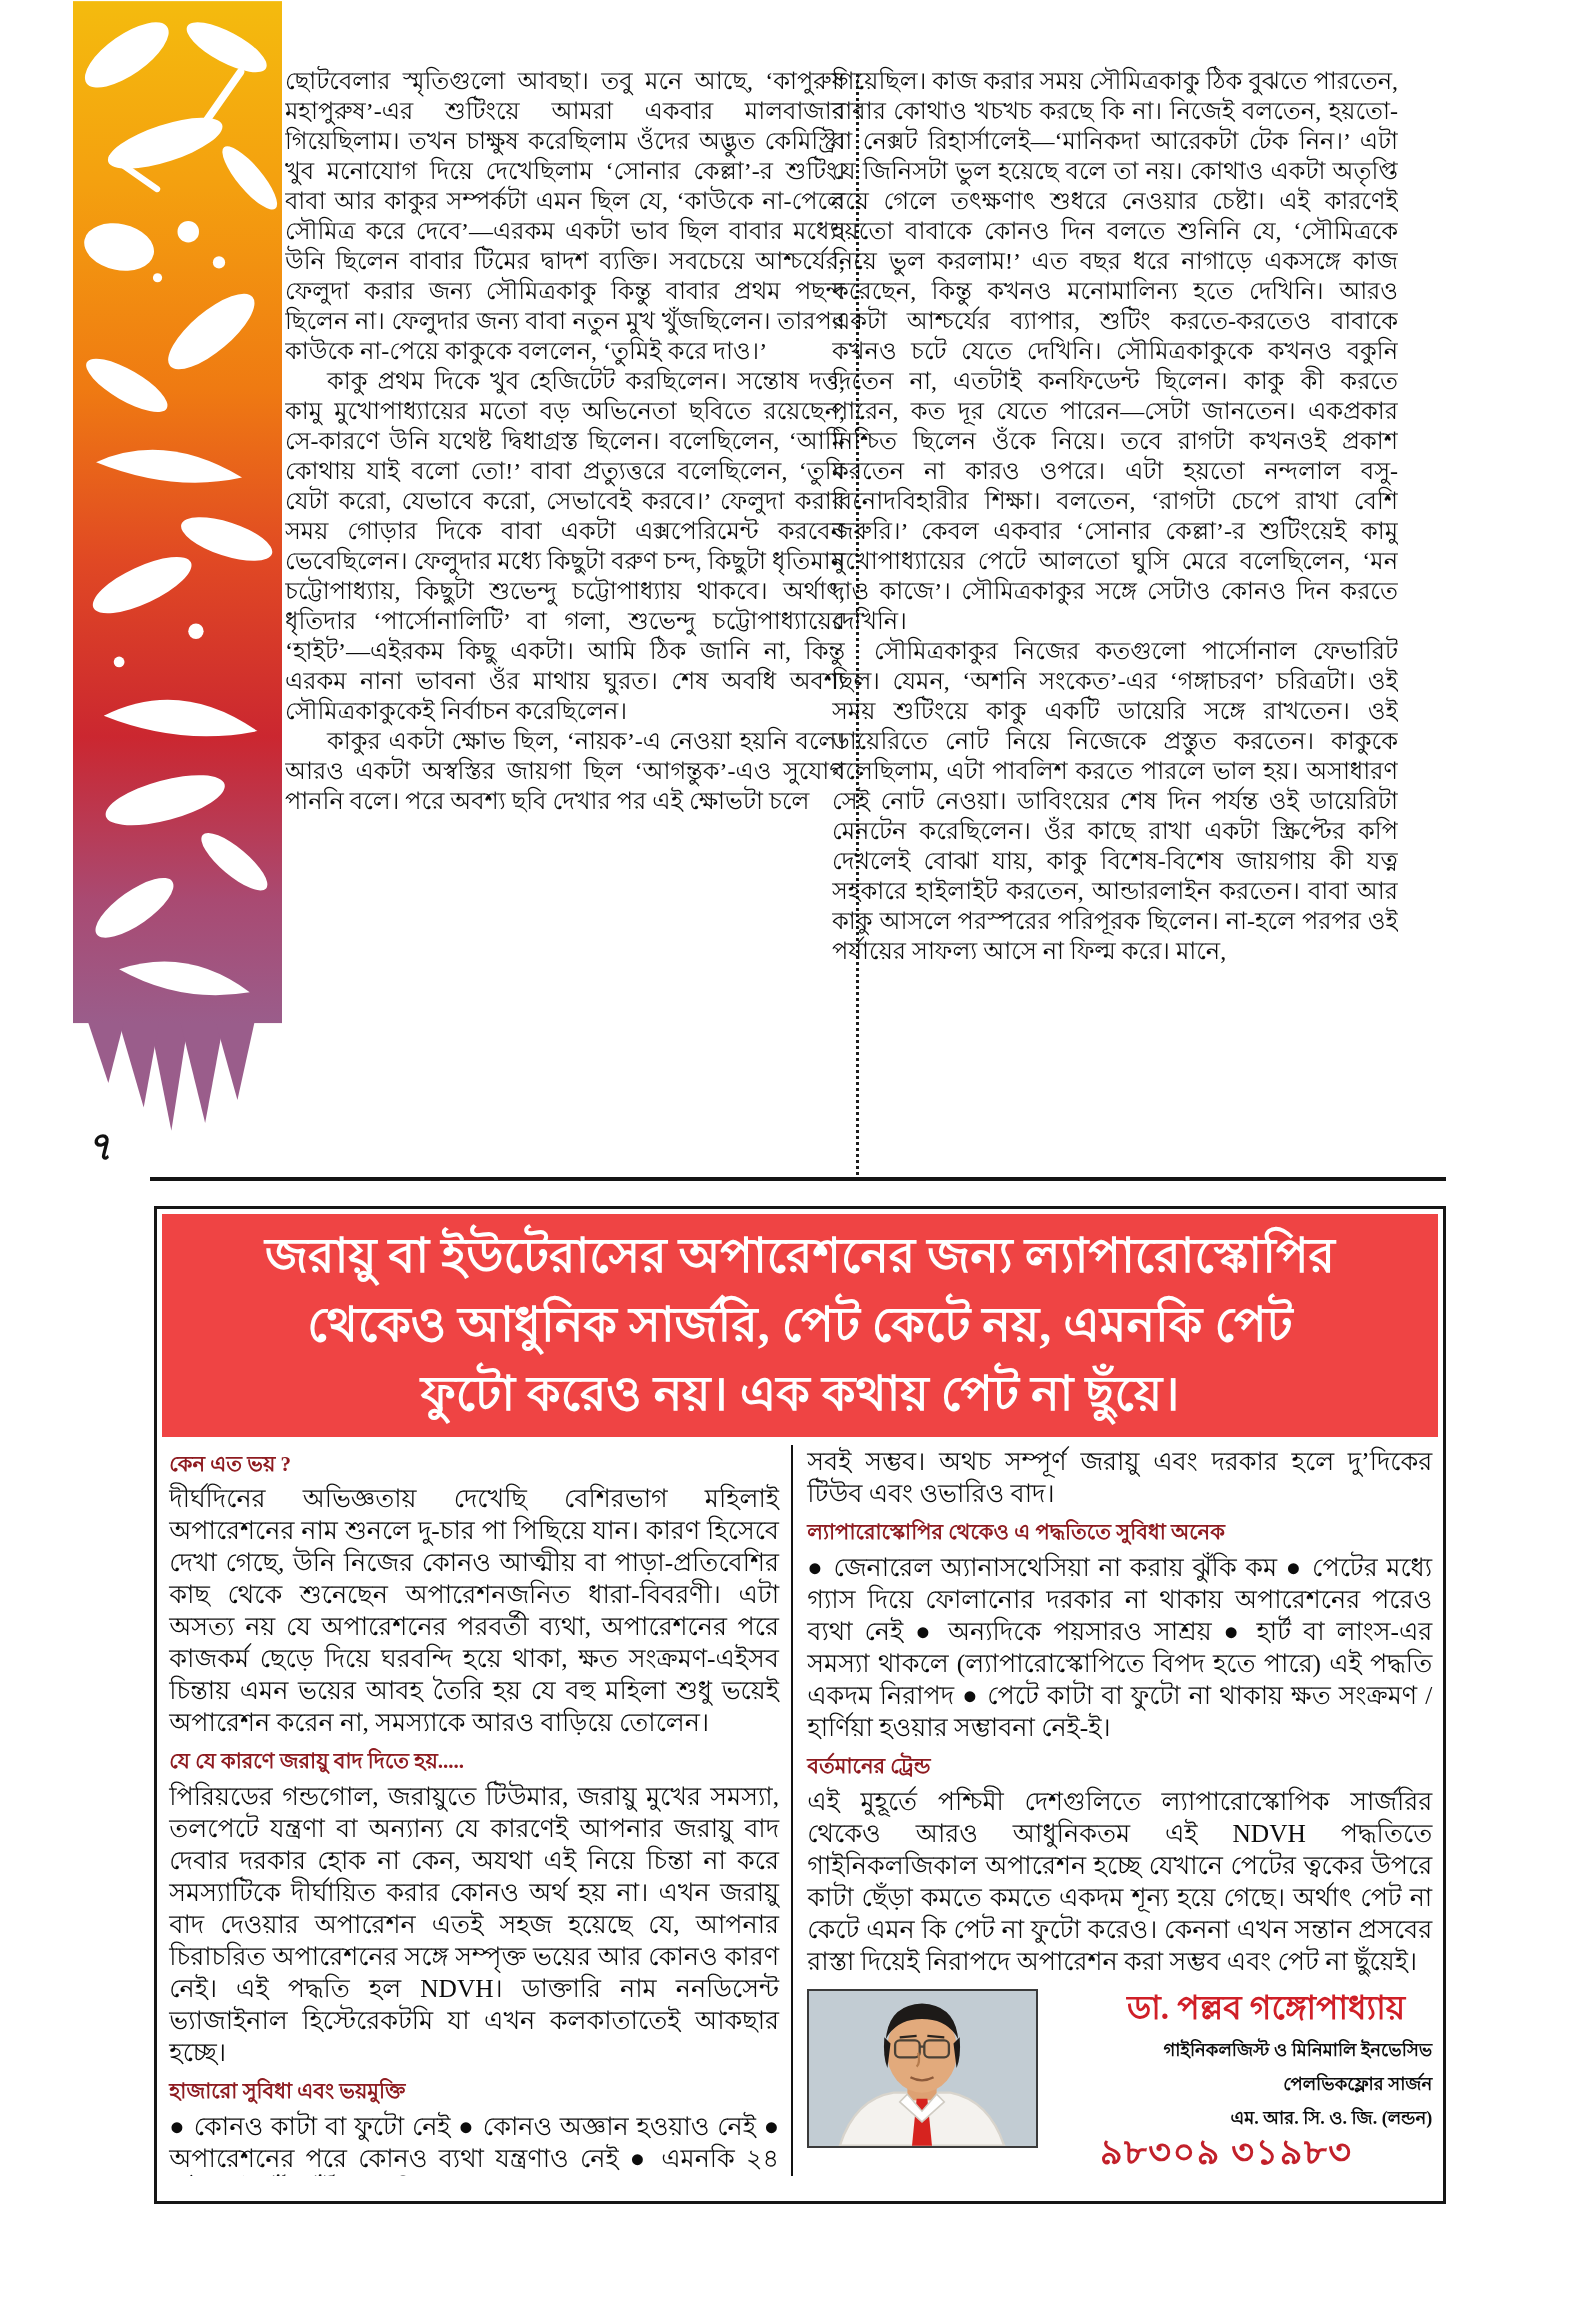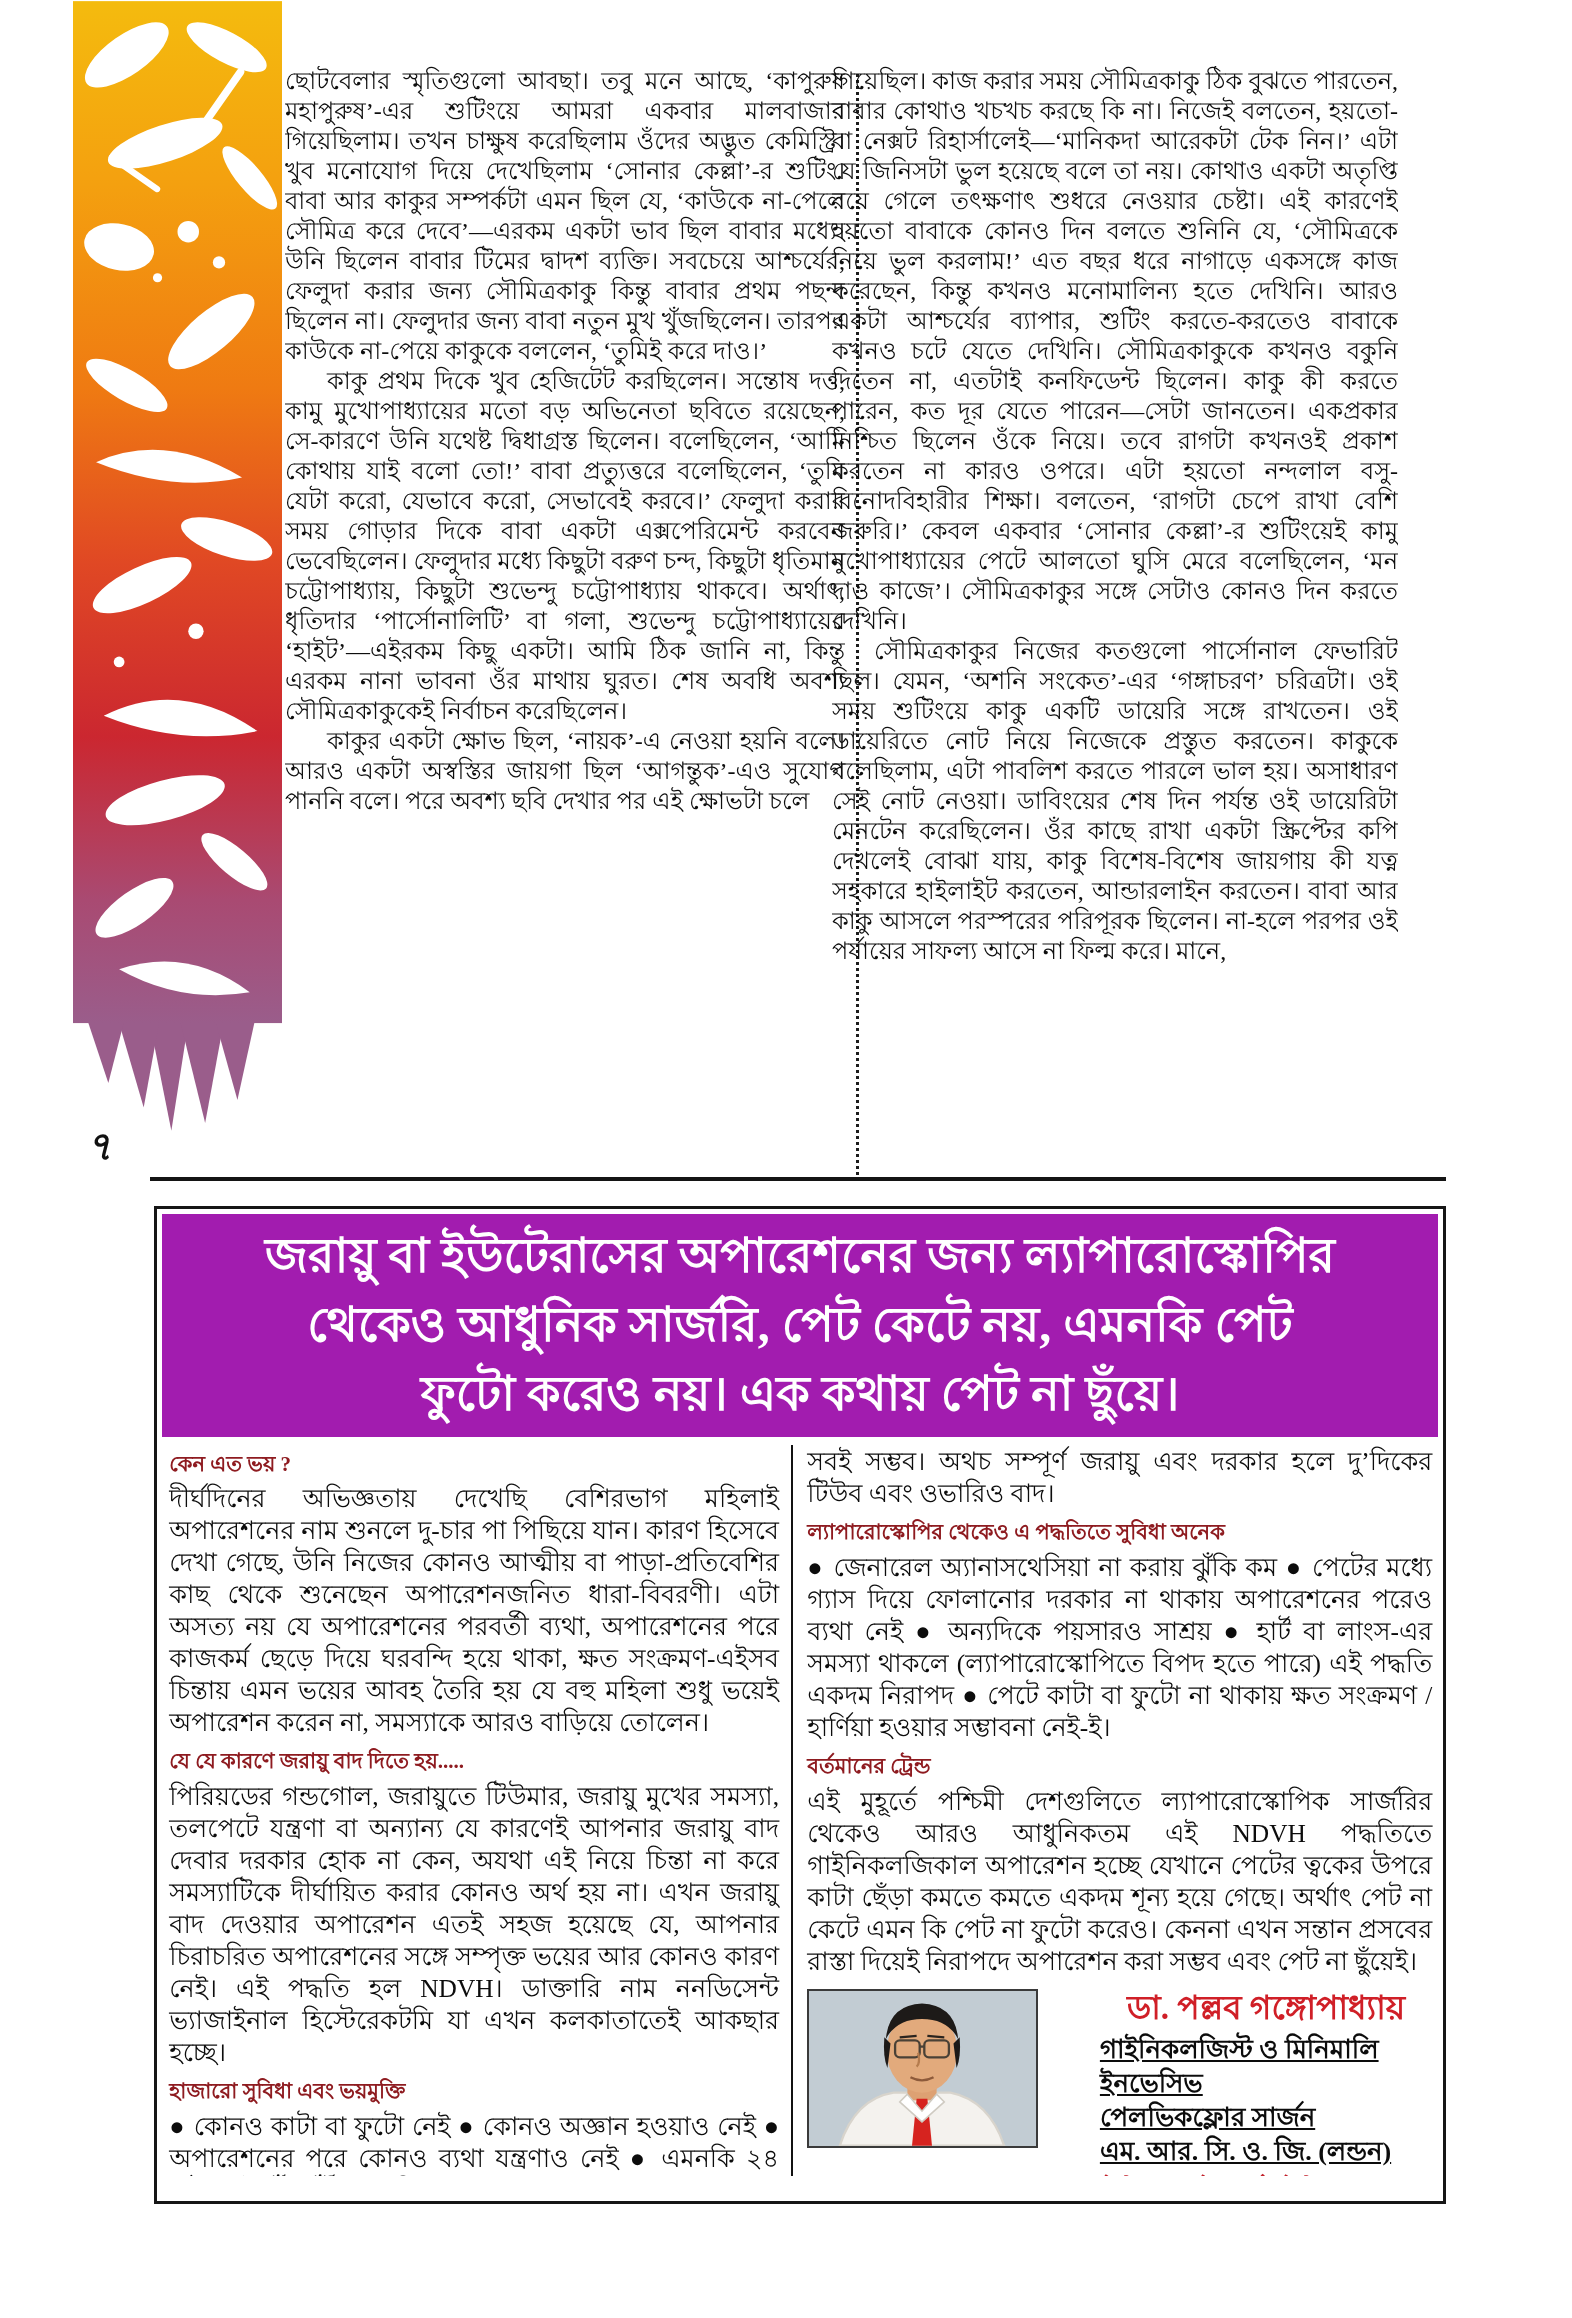--- a/index.html
+++ b/index.html
@@ -28,21 +28,21 @@
   }
   .section-rule{
     position:absolute;left:150px;top:1177px;width:1296px;height:3.8px;background:#141414;
   }
   
   .ad-box{
     position:absolute;left:154px;top:1206px;width:1292px;height:998px;
     border:3.8px solid #161616;box-sizing:border-box;background:#fff;overflow:hidden;
   }
   .ad-banner{
-    margin:5.4px;background:#a21caf;color:#ffffff;text-align:center;
+    margin:5.4px;background:#ef4444;color:#ffffff;text-align:center;
     font-weight:bold;font-size:48px;line-height:69px;padding:6.2px 7.7px 9.2px;
   }
   .ad-banner .bl{display:block;}
   .ad-body{
     display:flex;align-items:stretch;height:734px;overflow:hidden;
     padding:3.1px 10.8px 0 12.3px;box-sizing:border-box;width:100%;
   }
   .ad-col{font-size:25.4px;line-height:32px;text-align:justify;color:#0c0c0c;}
   .ad-col.left{width:622px;padding-right:12.3px;box-sizing:border-box;}
   .ad-col.right{flex:1;border-left:2.3px solid #111;padding-left:14px;}
@@ -57,21 +57,21 @@
   .doctor-row{display:flex;gap:21.6px;margin-top:12.3px;}
   .photo-frame{
     width:231px;height:159px;border:2.3px solid #3a3a3a;flex:none;box-sizing:border-box;
     background:#c2ccd3;overflow:hidden;
   }
   .doc-info{flex:1;text-align:left;margin-left:40px;}
   .doc-name{
     color:#d01f27;font-weight:bold;font-size:33px;line-height:38px;margin:0 0 6.2px;
     text-align:center;
   }
-  .doc-line{font-size:26px;font-weight:bold;line-height:34px;text-align:left;text-decoration:underline;}
+  .doc-line{font-size:18px;font-weight:bold;line-height:34px;text-align:right;}
   .phone-line{display:flex;align-items:baseline;gap:10.8px;margin-top:1.5px;}
   .phone-number{font-size:35px;font-weight:bold;color:#c2202a;letter-spacing:1.5px;}
 </style>
 </head>
 <body>
 
 <div class="art-strip">
   <svg width="209" height="1151" viewBox="0 0 272 1495">
     <defs>
       <linearGradient id="stripg" x1="0" y1="0" x2="0" y2="1">

